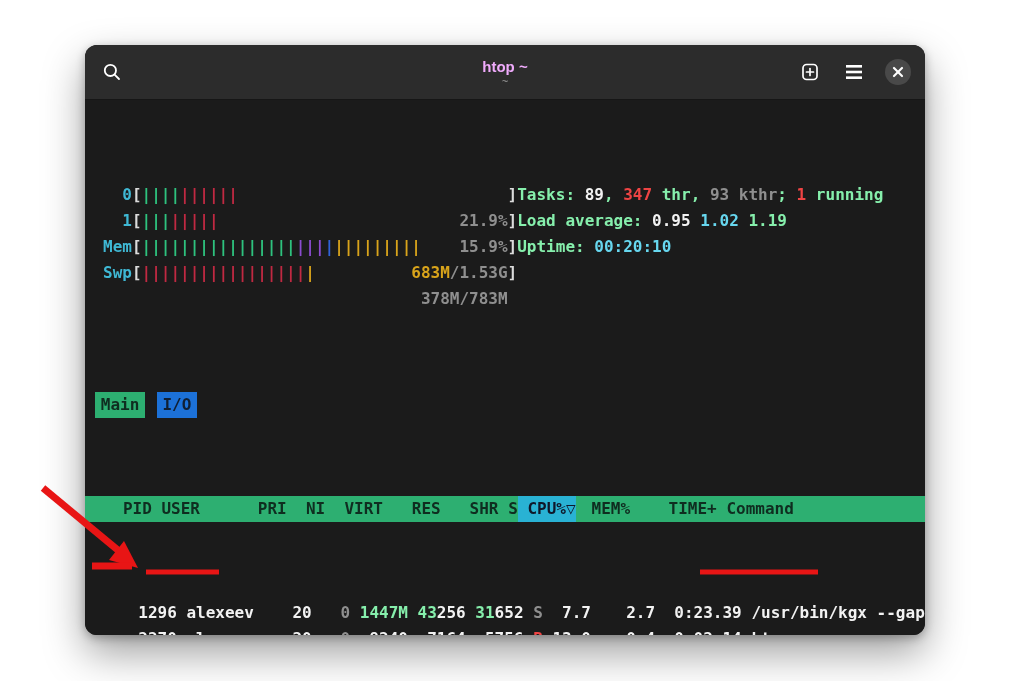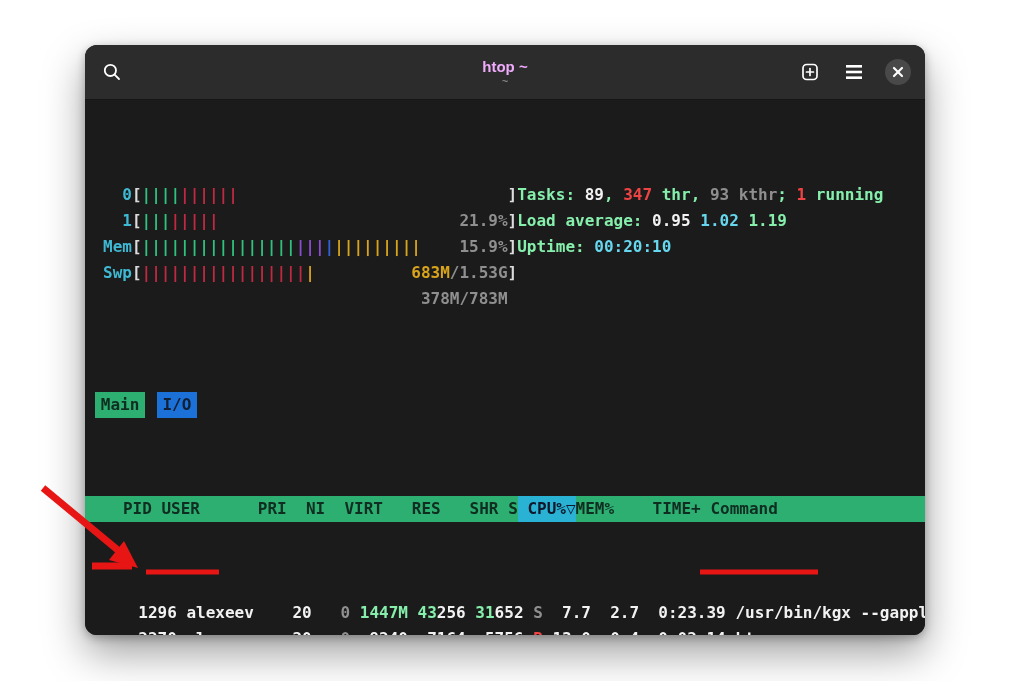--- a/index.html
+++ b/index.html
@@ -79,21 +79,21 @@
   .gap { width:1ch; flex:none; }
   .c-pid  { width:6ch; text-align:right; }
   .c-user { width:10ch; text-align:left; }
   .c-pri  { width:3ch; text-align:right; }
   .c-ni   { width:3ch; text-align:right; }
   .c-virt { width:5ch; text-align:right; }
   .c-res  { width:5ch; text-align:right; }
   .c-shr  { width:5ch; text-align:right; }
   .c-s    { width:1ch; text-align:left; }
   .c-cpu  { width:4ch; text-align:right; }
-  .c-mem  { width:4ch; text-align:right; }
+  .c-mem  { width:4ch; text-align:right;margin-left:16px; }
   .c-time { width:8ch; text-align:right; }
   .c-cmd  { flex:1; text-align:left; }
   .hdr-cpu-wrap { background:#29b2d4; color:#0f172a; display:flex; flex:none; }
   .hdr-cpu-wrap .pad { width:1ch; }
   .sort-arrow { width:1ch; }
   .rows .row { display:flex; height:26px; padding-left:34px; cursor:pointer; }
 
   
   .annot { position:absolute; left:0; top:0; width:1009px; height:681px;
            pointer-events:none; z-index:60; }

